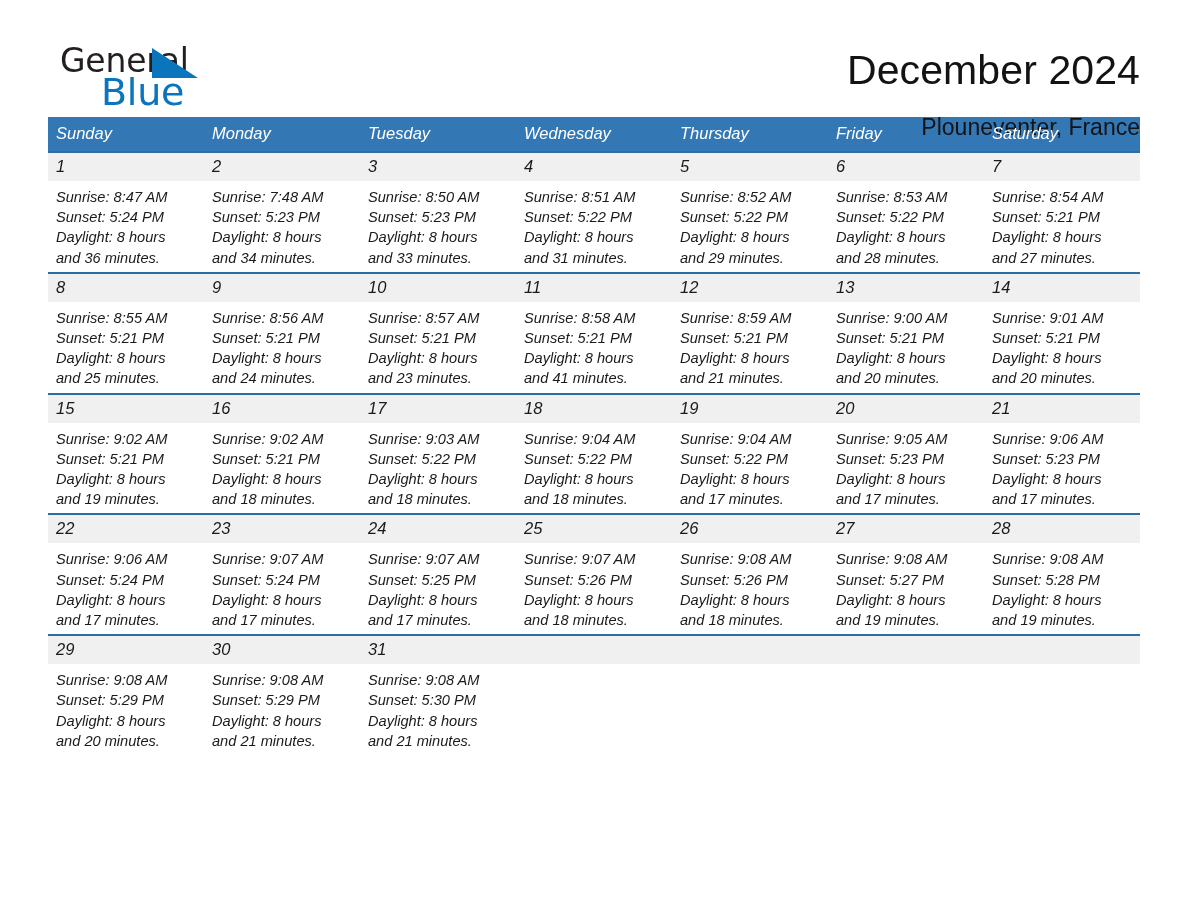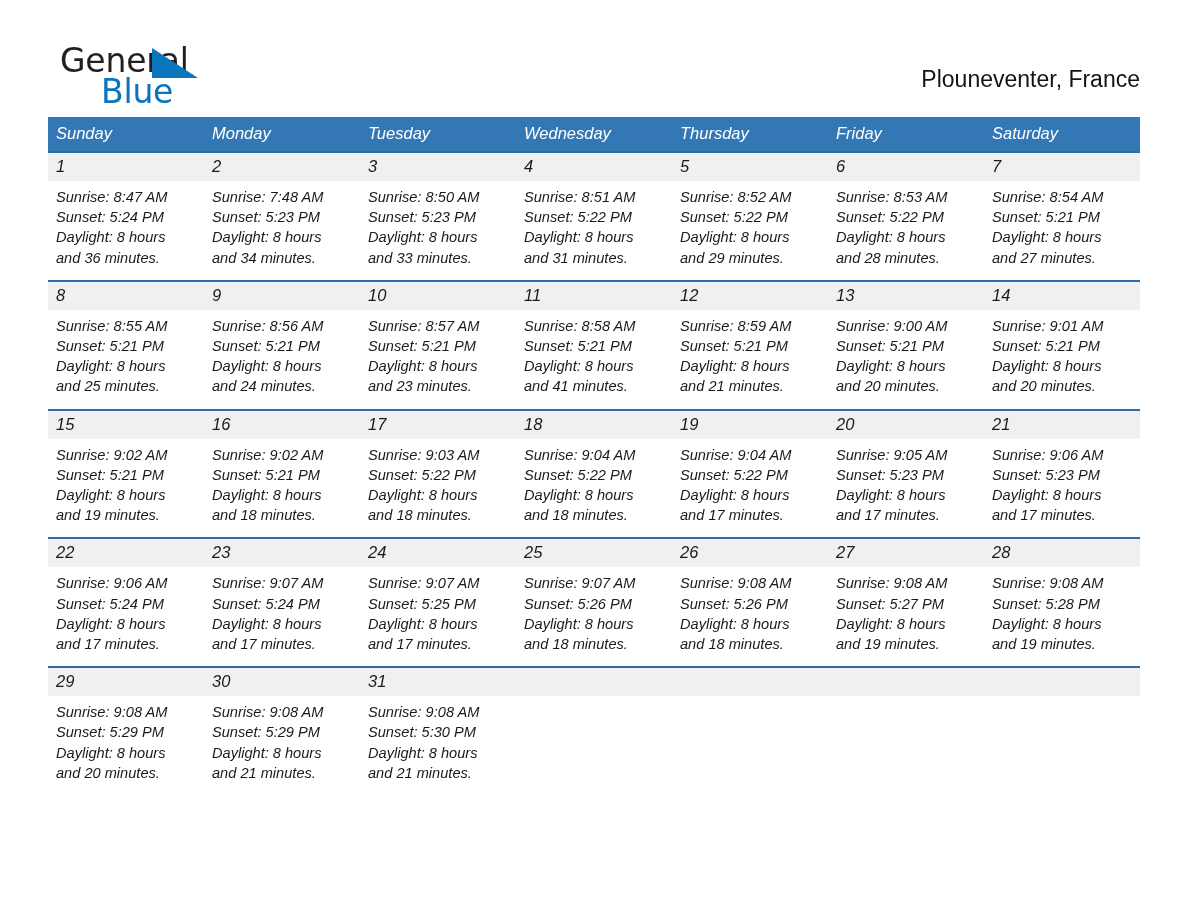--- a/index.html
+++ b/index.html
@@ -39,21 +39,21 @@
   }
   .logo-general {
     font-size: 33px;
     line-height: 34px;
     letter-spacing: -0.2px;
     color: #231f20;
     font-family: "DejaVu Sans", sans-serif;
     font-weight: 400;
   }
   .logo-blue {
-    font-size: 33px;
+    font-size: 38px;
     line-height: 34px;
     letter-spacing: -0.2px;
     color: #0a74bd;
     font-family: "DejaVu Sans", sans-serif;
     font-weight: 400;
     margin-left: 41px;
     display: block;
     margin-top: -3px;
   }
   .logo-tri {
@@ -106,21 +106,21 @@
   .daynum {
     background: #f0f0f0;
     font-size: 16.5px;
     color: #1a1a1a;
     padding: 4px 0 5px 8px;
     height: 19px;
     line-height: 19px;
   }
   .daynum.empty { color: transparent; }
   .info {
-    padding: 6px 6px 12px 8px;
+    padding: 6px 6px 4px 8px;
     font-size: 14.6px;
     line-height: 20.2px;
     color: #1a1a1a;
   }
   .info div { white-space: nowrap; }
   .blank .info { height: 104px; }
 </style>
 </head>
 <body>
 
@@ -132,20 +132,21 @@
       <span class="logo-general">General</span>
       <span class="logo-tri">
         <svg width="46" height="30" viewBox="0 0 46 30" xmlns="http://www.w3.org/2000/svg">
           <polygon points="0,0 46,30 0,30" fill="#0a74bd"></polygon>
         </svg>
       </span>
       <span class="logo-blue">Blue</span>
     </div>
 
     <div class="title-wrap">
+      <div class="cal-title">December 2024</div>
       <div class="cal-sub">Plouneventer, France</div>
     </div>
 
   </div>
 
   <table class="cal">
     <thead>
       <tr>
         <th>Sunday</th>
         <th>Monday</th>

